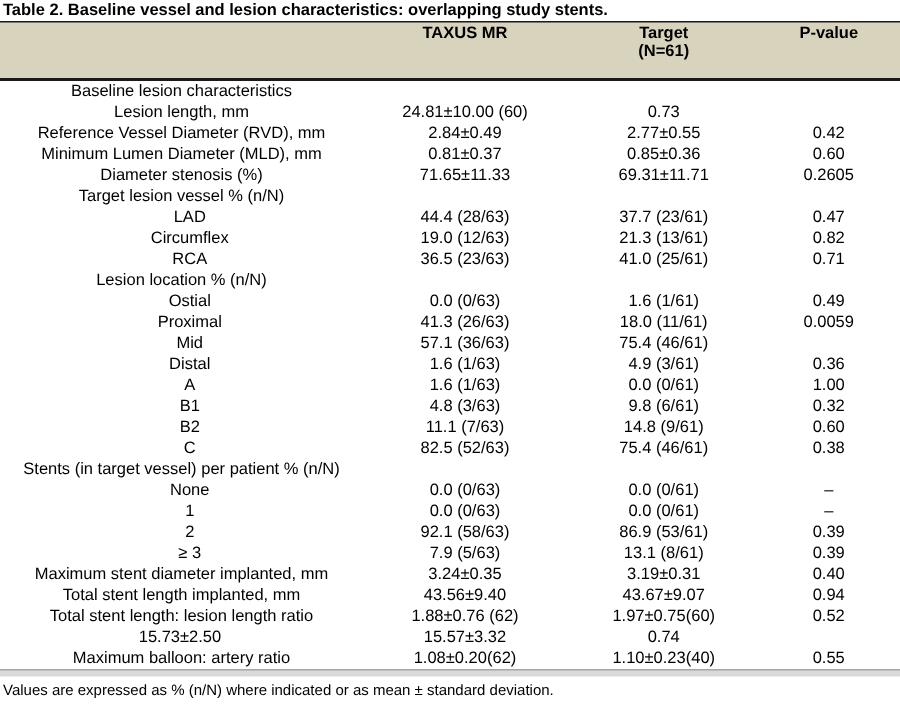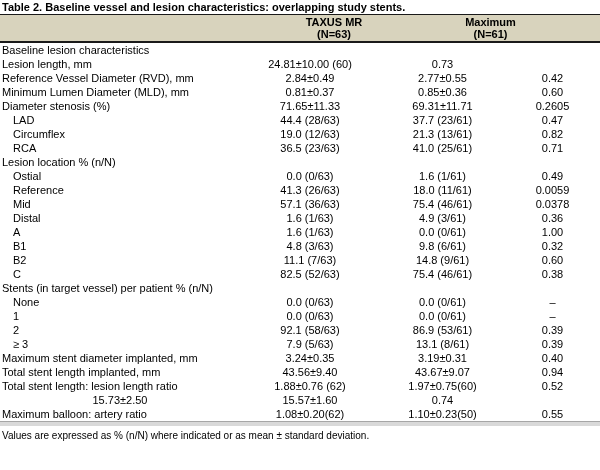--- a/index.html
+++ b/index.html
@@ -30,42 +30,41 @@
   }
   .grid-row {
     display: grid;
     grid-template-columns: 240px 140px 125px 95px;
     align-items: start;
   }
   .thead {
     background: #d8d3bd;
     border-top: 1px solid #1a1a1a;
     border-bottom: 2px solid #1a1a1a;
-    padding: 1px 0 1px 0;
-    gap: 24px;
+    padding: 1px 0 12px 0;
   }
   .thead .hline {
     font-size: 11px;
     font-weight: bold;
     line-height: 12px;
     text-align: center;
     white-space: nowrap;
   }
   .tbody .trow {
     height: 14px;
     line-height: 14px;
     font-size: 11px;
     white-space: nowrap;
   }
   .cell {
     overflow: visible;
     white-space: nowrap;
   }
   .cell.label {
-    text-align: left;
+    text-align: center;
     padding-left: 2px;
   }
   .trow.indent .cell.label {
     padding-left: 13px;
   }
   .cell.val {
     text-align: center;
   }
   .bottom-rule {
     height: 4px;
@@ -83,24 +82,23 @@
 <body>
 
 <div class="page">
 
   <div class="table-title">Table 2. Baseline vessel and lesion characteristics: overlapping study stents.</div>
 
   <div class="thead grid-row">
     <div class="cell label"></div>
     <div class="cell val">
       <div class="hline">TAXUS MR</div>
-      <div class="hline">(N=63)</div>
     </div>
     <div class="cell val">
-      <div class="hline">Maximum</div>
+      <div class="hline">Target</div>
       <div class="hline">(N=61)</div>
     </div>
     <div class="cell val">
       <div class="hline">P-value</div>
       <div class="hline"></div>
     </div>
   </div>
 
   <div class="tbody">
       <div class="trow grid-row section">
@@ -125,20 +123,26 @@
         <div class="cell val">0.81±0.37</div>
         <div class="cell val">0.85±0.36</div>
         <div class="cell val">0.60</div>
       </div>
       <div class="trow grid-row data">
         <div class="cell label">Diameter stenosis (%)</div>
         <div class="cell val">71.65±11.33</div>
         <div class="cell val">69.31±11.71</div>
         <div class="cell val">0.2605</div>
       </div>
+      <div class="trow grid-row section">
+        <div class="cell label">Target lesion vessel % (n/N)</div>
+        <div class="cell val"></div>
+        <div class="cell val"></div>
+        <div class="cell val"></div>
+      </div>
       <div class="trow grid-row indent">
         <div class="cell label">LAD</div>
         <div class="cell val">44.4 (28/63)</div>
         <div class="cell val">37.7 (23/61)</div>
         <div class="cell val">0.47</div>
       </div>
       <div class="trow grid-row indent">
         <div class="cell label">Circumflex</div>
         <div class="cell val">19.0 (12/63)</div>
         <div class="cell val">21.3 (13/61)</div>
@@ -156,30 +160,29 @@
         <div class="cell val"></div>
         <div class="cell val"></div>
       </div>
       <div class="trow grid-row indent">
         <div class="cell label">Ostial</div>
         <div class="cell val">0.0 (0/63)</div>
         <div class="cell val">1.6 (1/61)</div>
         <div class="cell val">0.49</div>
       </div>
       <div class="trow grid-row indent">
-        <div class="cell label">Reference</div>
+        <div class="cell label">Proximal</div>
         <div class="cell val">41.3 (26/63)</div>
         <div class="cell val">18.0 (11/61)</div>
         <div class="cell val">0.0059</div>
       </div>
       <div class="trow grid-row indent">
         <div class="cell label">Mid</div>
         <div class="cell val">57.1 (36/63)</div>
         <div class="cell val">75.4 (46/61)</div>
-        <div class="cell val">0.0378</div>
       </div>
       <div class="trow grid-row indent">
         <div class="cell label">Distal</div>
         <div class="cell val">1.6 (1/63)</div>
         <div class="cell val">4.9 (3/61)</div>
         <div class="cell val">0.36</div>
       </div>
       <div class="trow grid-row indent">
         <div class="cell label">A</div>
         <div class="cell val">1.6 (1/63)</div>
@@ -247,27 +250,27 @@
         <div class="cell val">0.94</div>
       </div>
       <div class="trow grid-row data">
         <div class="cell label">Total stent length: lesion length ratio</div>
         <div class="cell val">1.88±0.76 (62)</div>
         <div class="cell val">1.97±0.75(60)</div>
         <div class="cell val">0.52</div>
       </div>
       <div class="trow grid-row data">
         <div class="cell val">15.73±2.50</div>
-        <div class="cell val">15.57±1.60</div>
+        <div class="cell val">15.57±3.32</div>
         <div class="cell val">0.74</div>
       </div>
       <div class="trow grid-row data">
         <div class="cell label">Maximum balloon: artery ratio</div>
         <div class="cell val">1.08±0.20(62)</div>
-        <div class="cell val">1.10±0.23(50)</div>
+        <div class="cell val">1.10±0.23(40)</div>
         <div class="cell val">0.55</div>
       </div>
     </div>
 
   <div class="bottom-rule"></div>
 
   <div class="footnote">Values are expressed as % (n/N) where indicated or as mean ± standard deviation.</div>
 
 </div>
 

